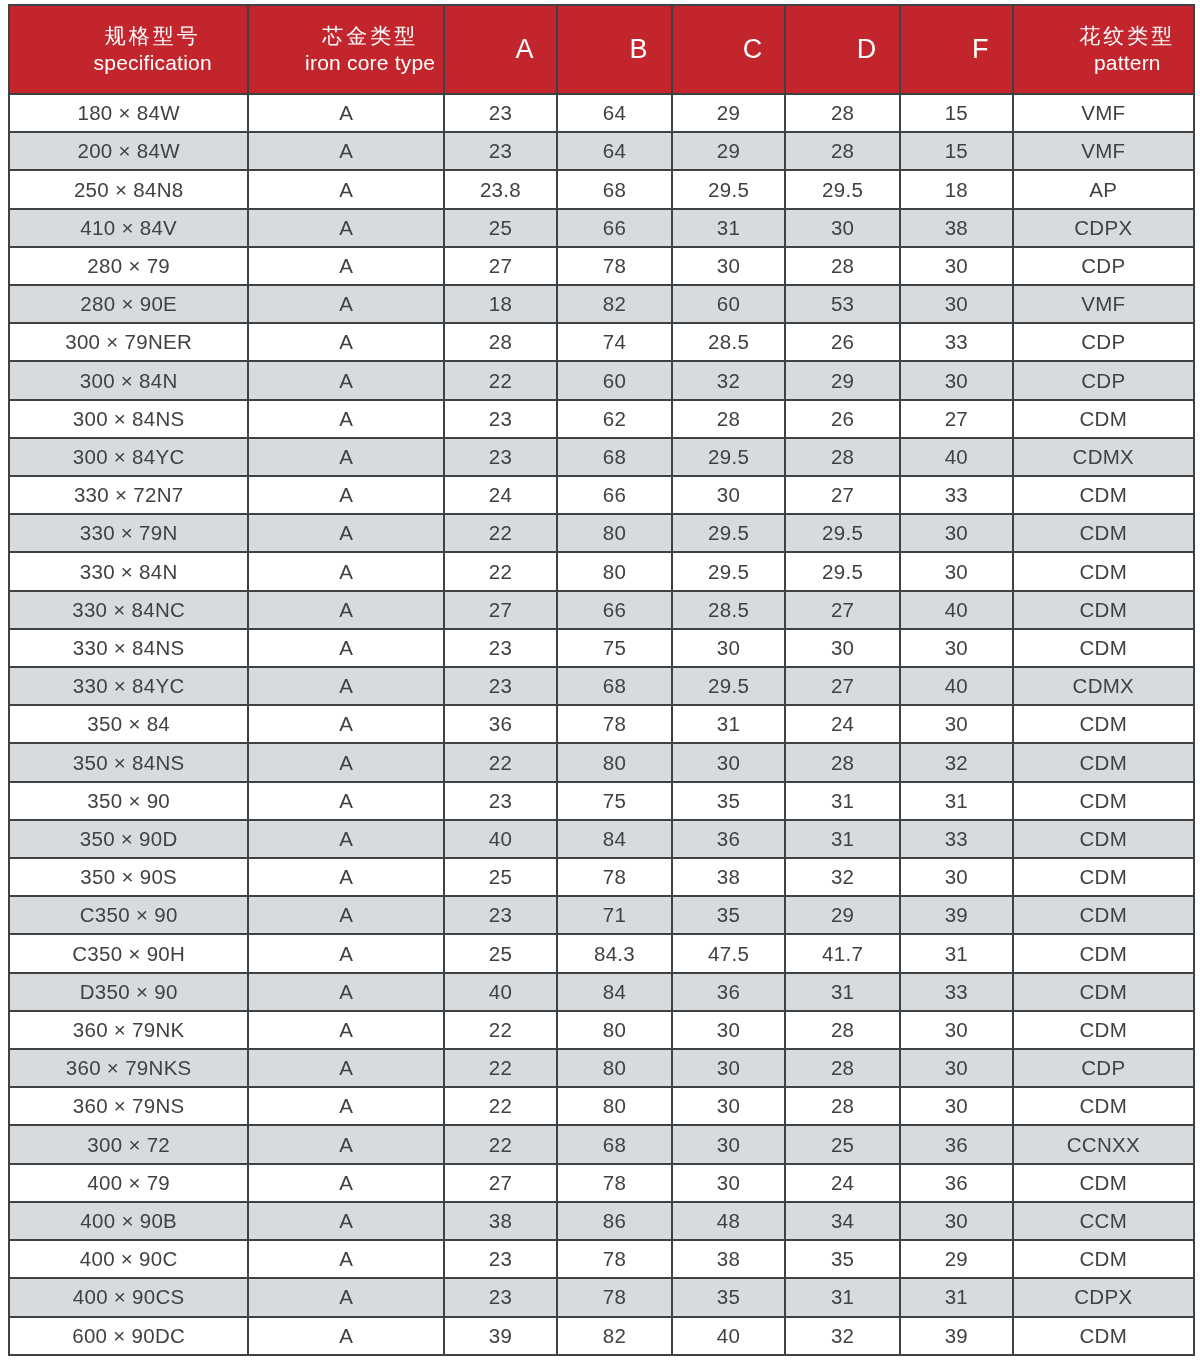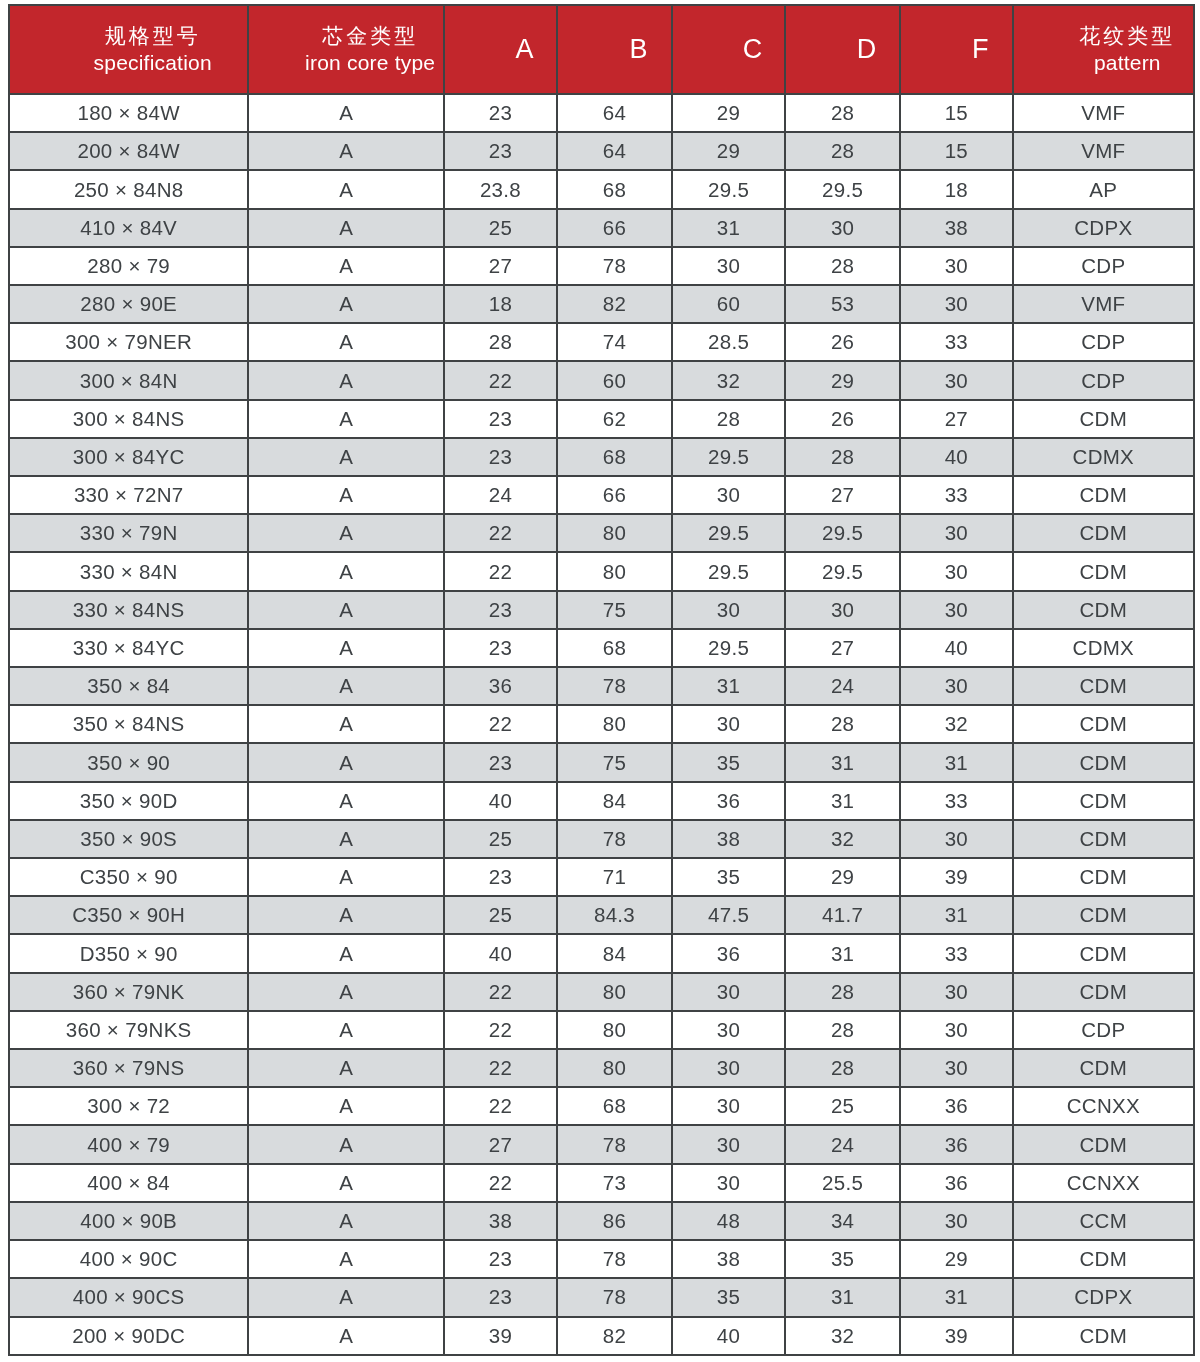--- a/index.html
+++ b/index.html
@@ -235,20 +235,30 @@
           <td>330 × 84N</td>
           <td>A</td>
           <td>22</td>
           <td>80</td>
           <td>29.5</td>
           <td>29.5</td>
           <td>30</td>
           <td>CDM</td>
         </tr>
         <tr>
+          <td>330 × 84NC</td>
+          <td>A</td>
+          <td>27</td>
+          <td>66</td>
+          <td>28.5</td>
+          <td>27</td>
+          <td>40</td>
+          <td>CDM</td>
+        </tr>
+        <tr>
           <td>330 × 84NS</td>
           <td>A</td>
           <td>23</td>
           <td>75</td>
           <td>30</td>
           <td>30</td>
           <td>30</td>
           <td>CDM</td>
         </tr>
         <tr>
@@ -385,30 +395,20 @@
           <td>400 × 79</td>
           <td>A</td>
           <td>27</td>
           <td>78</td>
           <td>30</td>
           <td>24</td>
           <td>36</td>
           <td>CDM</td>
         </tr>
         <tr>
-          <td>400 × 84</td>
-          <td>A</td>
-          <td>22</td>
-          <td>73</td>
-          <td>30</td>
-          <td>25.5</td>
-          <td>36</td>
-          <td>CCNXX</td>
-        </tr>
-        <tr>
           <td>400 × 90B</td>
           <td>A</td>
           <td>38</td>
           <td>86</td>
           <td>48</td>
           <td>34</td>
           <td>30</td>
           <td>CCM</td>
         </tr>
         <tr>
@@ -425,21 +425,21 @@
           <td>400 × 90CS</td>
           <td>A</td>
           <td>23</td>
           <td>78</td>
           <td>35</td>
           <td>31</td>
           <td>31</td>
           <td>CDPX</td>
         </tr>
         <tr>
-          <td>200 × 90DC</td>
+          <td>600 × 90DC</td>
           <td>A</td>
           <td>39</td>
           <td>82</td>
           <td>40</td>
           <td>32</td>
           <td>39</td>
           <td>CDM</td>
         </tr>
       </tbody>
   </table>

